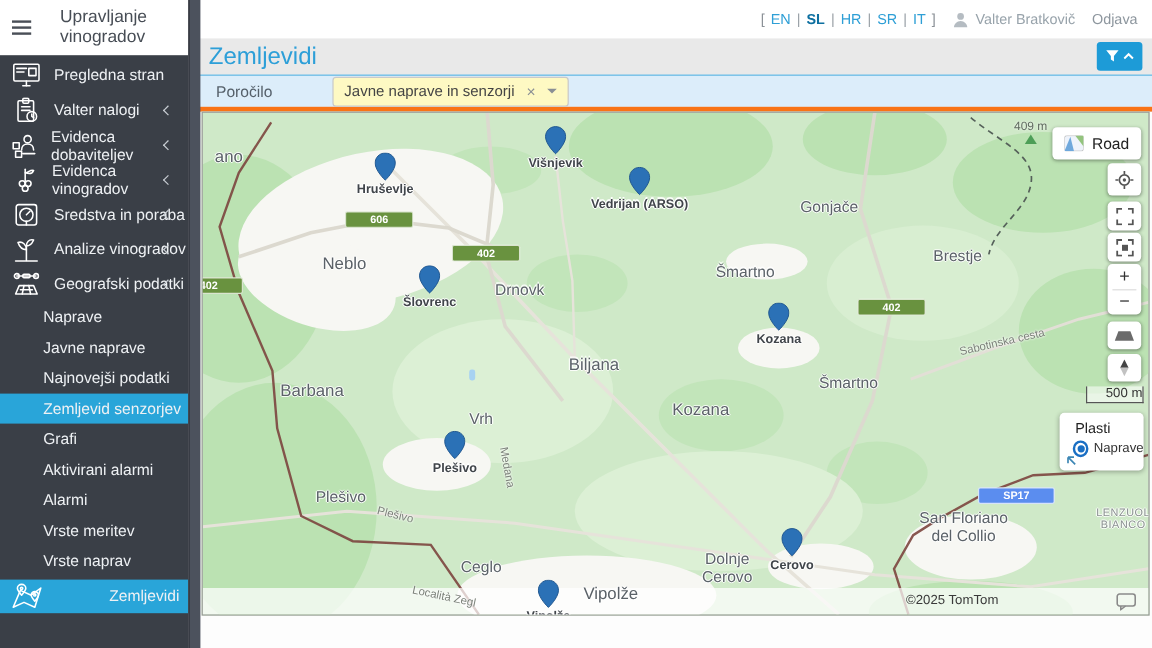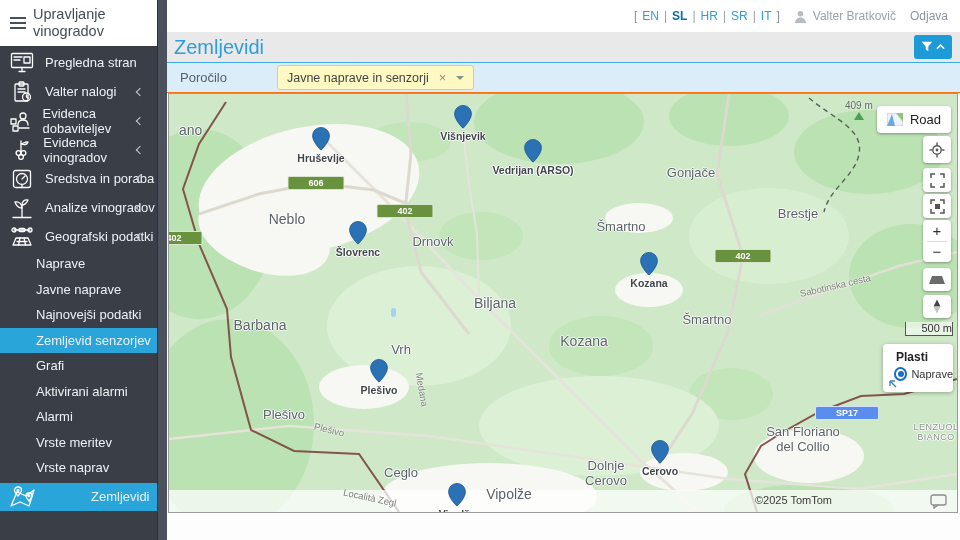--- a/index.html
+++ b/index.html
@@ -3,21 +3,21 @@
 <meta charset="utf-8">
 <style>
   html,body{width:960px;height:540px;margin:0;padding:0;overflow:hidden;
     font-family:"Liberation Sans",sans-serif;background:#fff;position:relative;}
   
   .sidebar{position:absolute;left:0;top:0;width:157px;height:540px;background:#3a3f47;z-index:5;}
   .side-strip{position:absolute;left:157px;top:0;width:9px;height:540px;background:#4c525d;border-left:1px solid #2b2f36;z-index:5;}
   .side-head{background:#fff;height:46px;display:flex;align-items:center;}
   .burger{width:16px;margin:0 0 0 10px;cursor:pointer;}
   .burger div{height:2px;background:#4a4f57;margin:3px 0;}
-  .side-title{font-size:14.5px;line-height:1.15;color:#474d55;margin-left:7px;}
+  .side-title{font-size:14.5px;line-height:1.15;color:#474d55;margin-left:24px;}
   .menu{padding-top:2px;}
   .side-item,.side-sub,.side-bottom{display:flex;align-items:center;color:#eef1f4;cursor:pointer;position:relative;}
   .side-item{height:29px;font-size:13px;}
   .side-sub{height:25.5px;font-size:13px;padding-left:36px;}
   .side-bottom{height:28px;font-size:13px;margin-top:2px;}
   .side-item .icn{width:28px;height:24px;margin-left:8px;margin-right:9px;display:flex;align-items:center;justify-content:center;}
   .side-bottom .icn{width:32px;height:26px;margin-left:7px;display:flex;align-items:center;justify-content:center;}
   .side-bottom .lbl{margin-left:52px;}
   .active{background:#29a5d9;}
   .chev{width:5px;height:5px;border-left:1.6px solid #c9ced4;border-bottom:1.6px solid #c9ced4;
@@ -32,21 +32,21 @@
   .langs{color:#8b9197;display:flex;gap:5px;align-items:center;}
   .langs .lng{color:#2e9fd6;cursor:pointer;}
   .langs .lng.on{color:#0d6fa0;font-weight:bold;}
   .langs .sep{color:#9aa1a7;}
   .userbox{display:flex;align-items:center;gap:6px;color:#98a3ab;}
   .logout{color:#8d969e;cursor:pointer;}
   .titlebar{height:30px;background:#e9e9e9;display:flex;align-items:center;position:relative;}
   .page-title{font-size:20px;color:#2d9fd8;margin-left:8px;}
   .filter-btn{position:absolute;right:8px;top:3px;width:38px;height:24px;background:#1d9bd7;border-radius:3px;
     display:flex;align-items:center;justify-content:center;gap:3px;cursor:pointer;}
-  .filterbar{height:31px;background:#dcedfa;border-top:1px solid #41aade;border-bottom:1px solid #f97316;
+  .filterbar{height:31px;background:#dcedfa;border-top:1px solid #41aade;border-bottom:4px solid #f97316;
     box-sizing:border-box;display:flex;align-items:center;}
   .filter-label{font-size:13px;color:#55606a;margin-left:14px;}
   .dd{margin-left:50px;background:#fef9c3;border:1px solid #c9c9c9;border-radius:3px;height:23px;
     display:flex;align-items:center;padding:0 9px;gap:10px;cursor:pointer;}
   .dd .val{font-size:12.5px;color:#444;}
   .dd .x{color:#8a8f94;font-size:13px;line-height:1;}
   .dd .caret{width:0;height:0;border-left:4px solid transparent;border-right:4px solid transparent;border-top:4px solid #8a8f94;}
   
   .map{position:absolute;left:2px;top:93px;width:788px;height:418px;background:#cfe9c8;
     border:1px solid #9a9a9a;overflow:hidden;}
@@ -67,21 +67,21 @@
   .style-btn{position:absolute;right:6px;top:12px;height:27px;background:#fff;border-radius:4px;
     box-shadow:0 1px 3px rgba(0,0,0,.35);display:flex;align-items:center;padding:0 10px;gap:7px;font-size:13px;color:#222;cursor:pointer;}
   .zoompair{position:absolute;right:6px;top:126px;width:28px;height:42px;background:#fff;border-radius:4px;
     box-shadow:0 1px 3px rgba(0,0,0,.35);display:flex;flex-direction:column;cursor:pointer;}
   .zoompair div{flex:1;display:flex;align-items:center;justify-content:center;font-size:15px;color:#333;}
   .zoompair .zdiv{flex:none;height:1px;background:#ddd;margin:0 4px;}
   .scalebar{position:absolute;right:4px;top:228px;width:46px;height:13px;background:rgba(255,255,255,.55);
     border:1px solid #555;border-top:none;font-size:11px;color:#333;text-align:right;line-height:13px;}
   .layers{position:absolute;right:4px;top:250px;width:70px;height:48px;background:#fff;border-radius:4px;
     box-shadow:0 1px 4px rgba(0,0,0,.3);font-size:11px;}
-  .layers .ltitle{font-weight:bold;color:#222;font-size:12px;margin:6px 0 3px 13px;}
+  .layers .ltitle{font-weight:normal;color:#222;font-size:12px;margin:6px 0 3px 13px;}
   .layers .lrow{display:flex;align-items:center;gap:4px;margin-left:11px;}
   .radio{width:10px;height:10px;border:2px solid #1a6fc4;border-radius:50%;position:relative;}
   .radio::after{content:"";position:absolute;left:2px;top:2px;width:6px;height:6px;background:#1a6fc4;border-radius:50%;}
   .layers .arrow{position:absolute;left:5px;bottom:3px;}
   .elev{position:absolute;left:676px;top:6px;font-size:10px;color:#5f6a5f;text-align:center;
     text-shadow:0 0 2px #fff;}
   .elev .tri{width:0;height:0;border-left:5px solid transparent;border-right:5px solid transparent;
     border-bottom:8px solid #4d9e57;margin:1px auto 0;}
   .attrib{position:absolute;left:0;right:0;bottom:0;height:22px;background:rgba(255,255,255,.72);}
   .attrib .txt{position:absolute;left:586px;top:4px;font-size:11px;color:#3a3a3a;}

